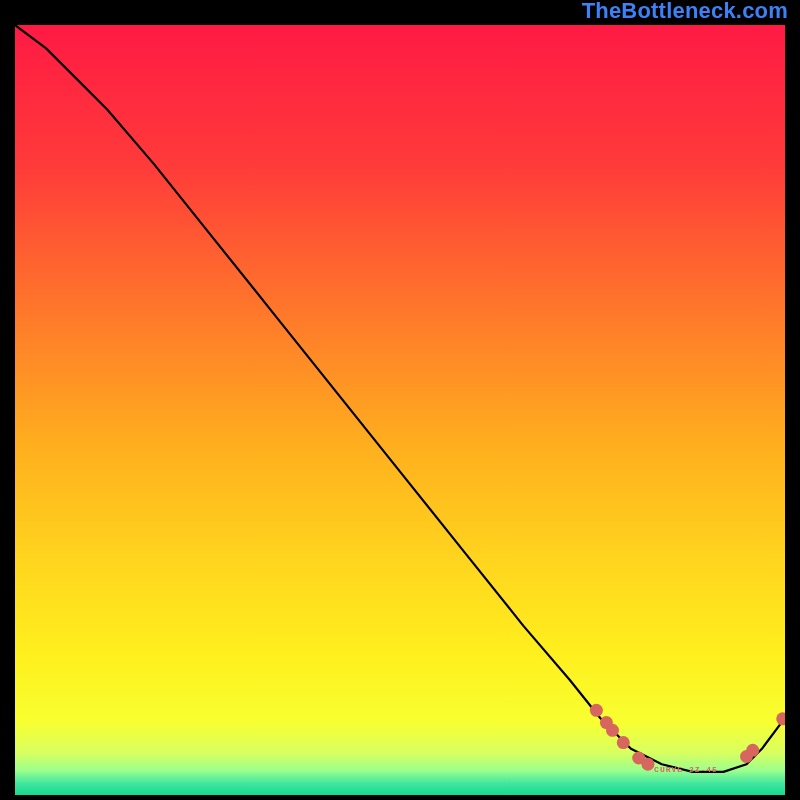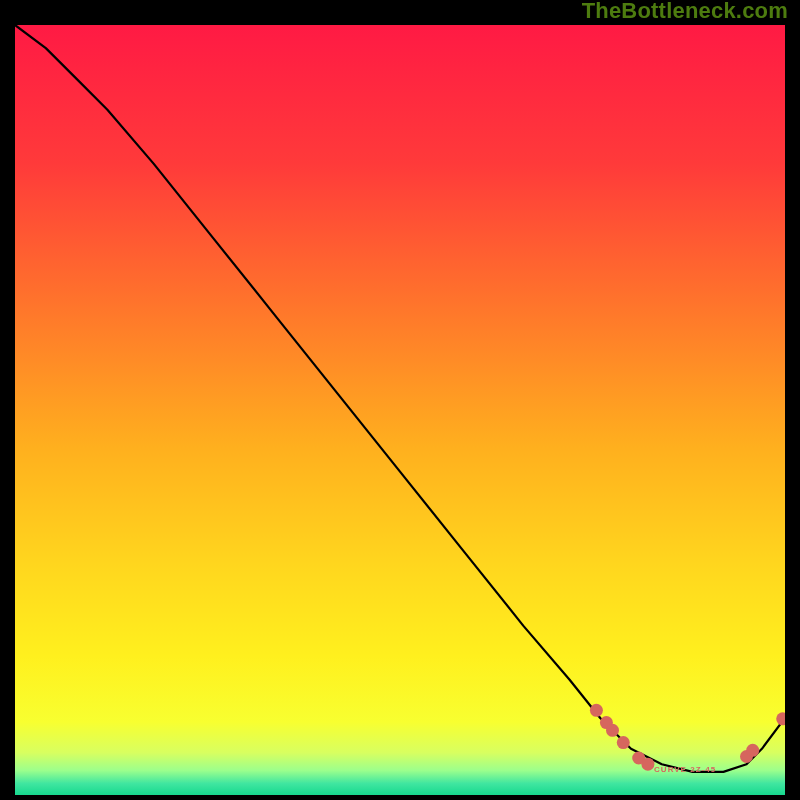--- a/index.html
+++ b/index.html
@@ -26,21 +26,21 @@
   svg.chart {
     display: block;
     width: 770px;
     height: 770px;
   }
   .watermark {
     position: absolute;
     top: 0px;
     right: 12px;
     font: 600 22px/1 -apple-system, BlinkMacSystemFont, "Segoe UI", Arial, sans-serif;
-    color: #4d7c0f;
+    color: #3b82f6;
     letter-spacing: 0.2px;
     user-select: none;
   }
   .curve-label {
     position: absolute;
     font: 700 8px/1 Arial, sans-serif;
     color: #d6665e;
     letter-spacing: 1px;
     user-select: none;
   }
@@ -77,15 +77,15 @@
           <circle cx="632.9" cy="739.2" r="6.5" fill="#d6665e"></circle>
           <circle cx="731.5" cy="731.5" r="6.5" fill="#d6665e"></circle>
           <circle cx="737.7" cy="725.3" r="6.5" fill="#d6665e"></circle>
           <circle cx="767.7" cy="693.8" r="6.5" fill="#d6665e"></circle>
         </g>
     </svg>
   </div>
 
   <div class="watermark">TheBottleneck.com</div>
 
-  <div class="curve-label" id="curve-label" style="left: 654.1px; top: 766.36px;">CURVE 2Z-45</div>
+  <div class="curve-label" id="curve-label" style="left: 654.1px; top: 766.36px; font-family: Liberation Mono, monospace;">CURVE 2Z-45</div>
 
 </div>
 
 </body></html>

